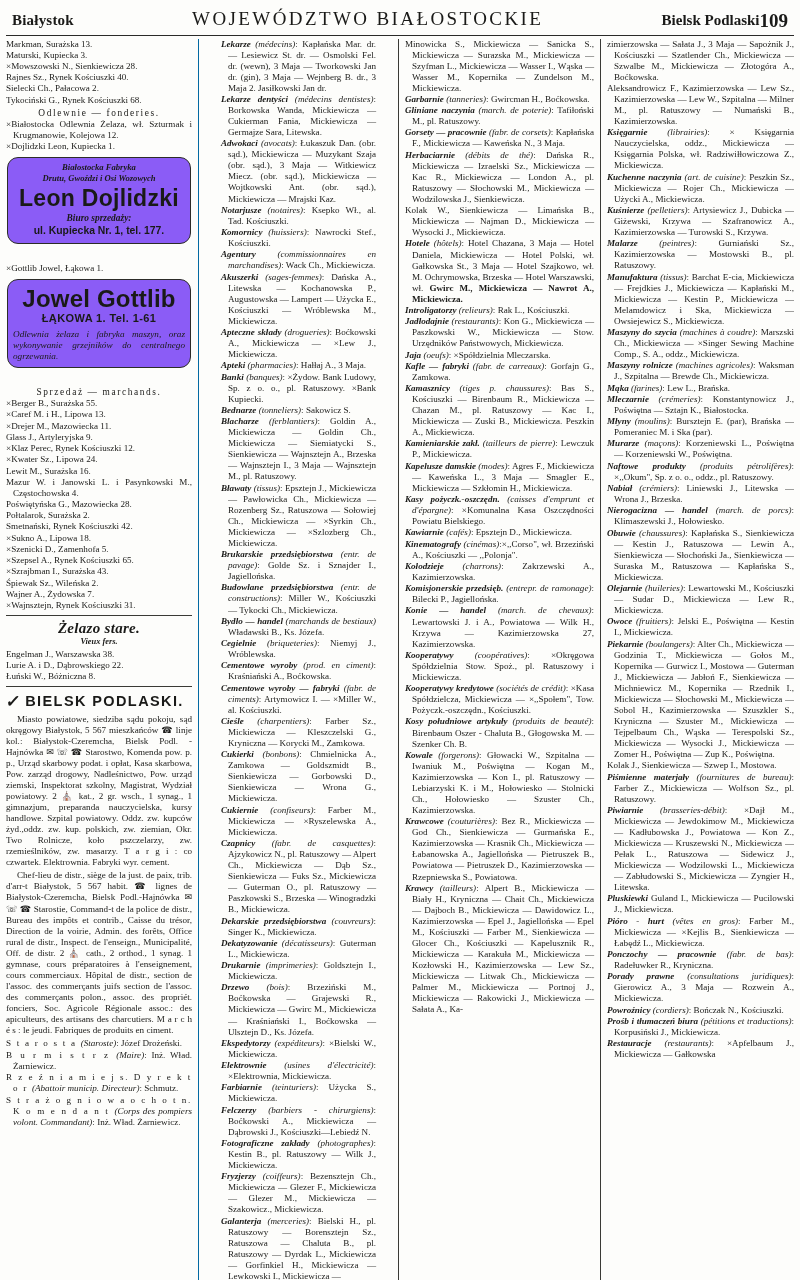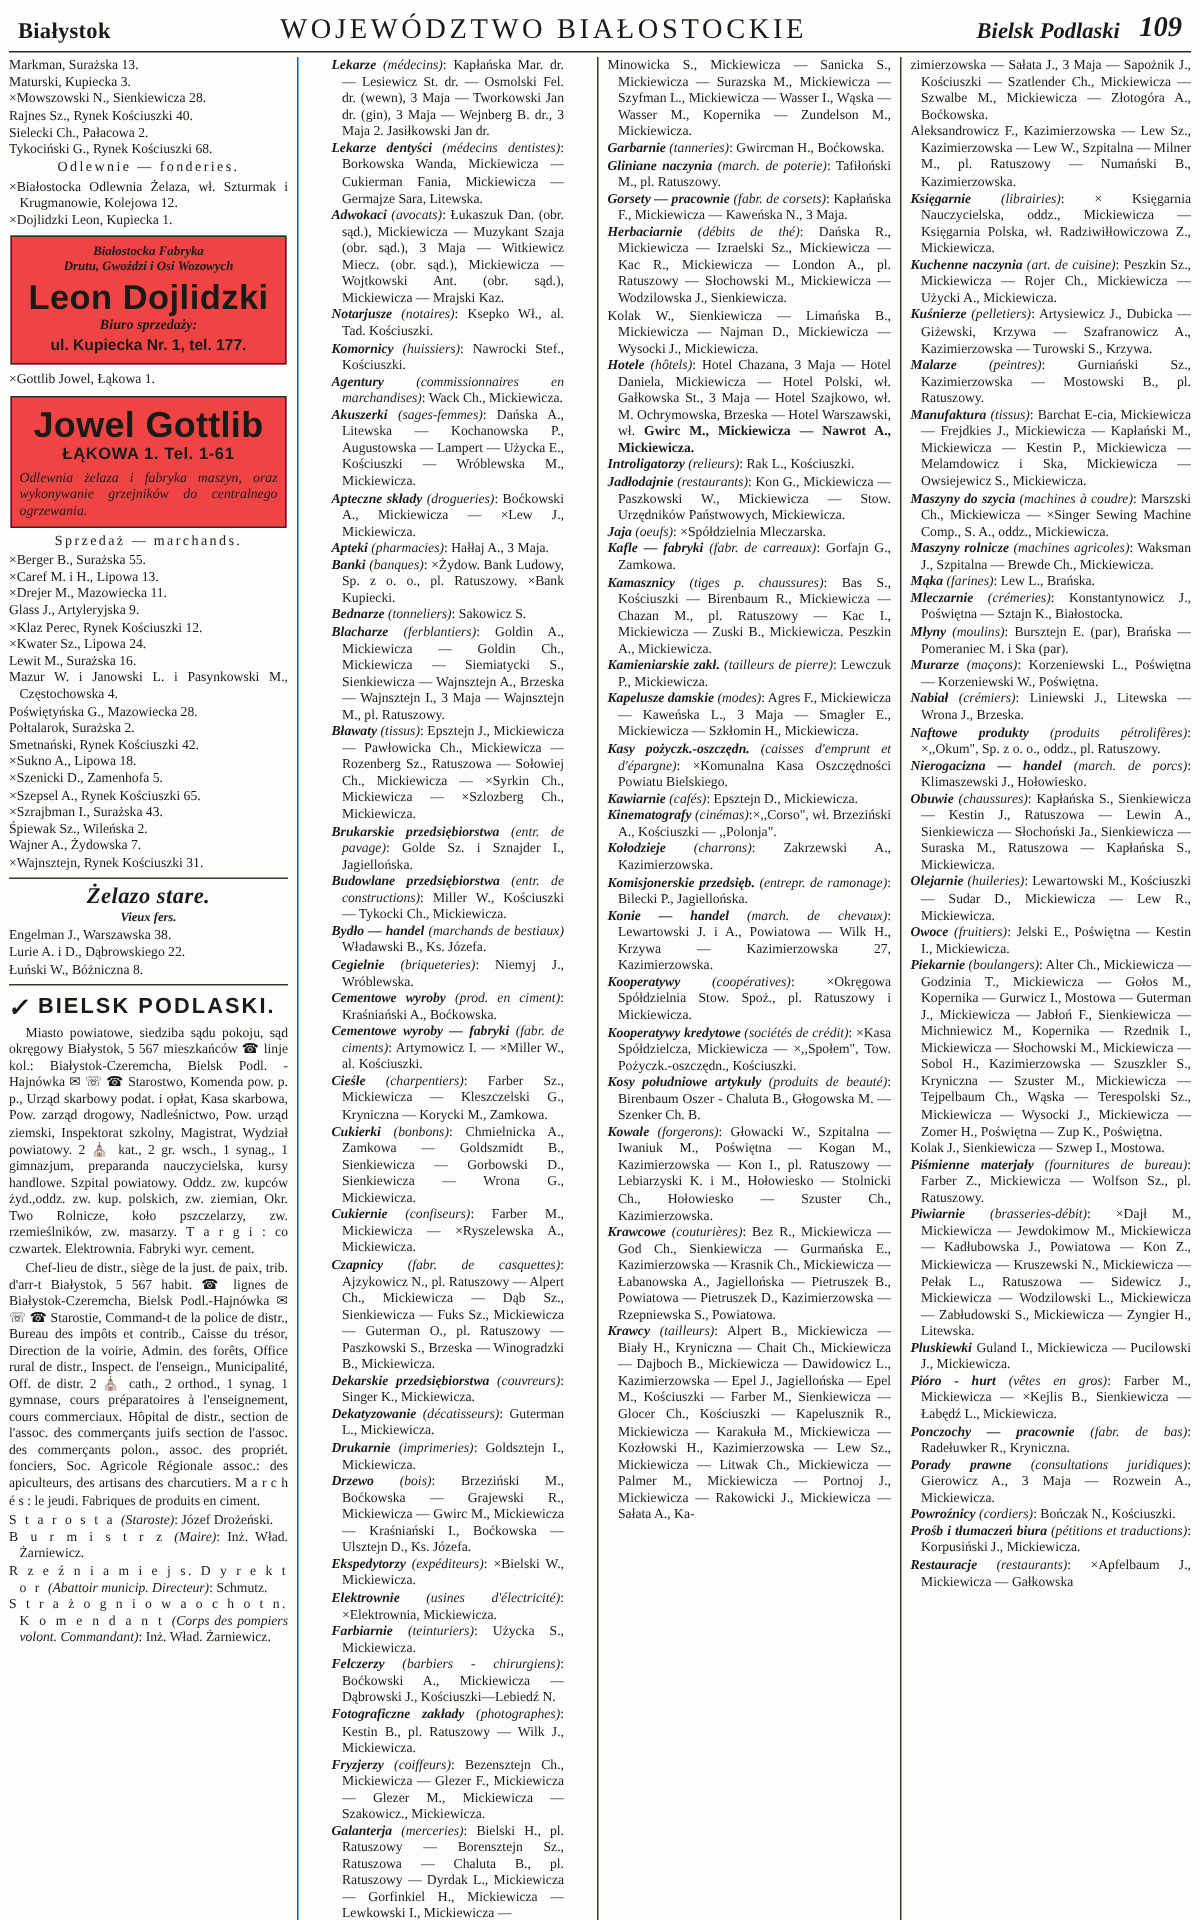--- a/index.html
+++ b/index.html
@@ -39,26 +39,24 @@
     white-space: nowrap;
   }
   .rh-center {
     font-size: 19px;
     letter-spacing: 2.4px;
     white-space: nowrap;
     font-family: "Liberation Serif", "DejaVu Serif", serif;
   }
   .rh-right {
     display: flex;
-    align-items: flex-end;
-    gap: 13px;
+    align-items: center;
     font-size: 15px;
     font-weight: bold;
     white-space: nowrap;
-    font-style: italic;
   }
   .rh-folio { font-size: 19px; font-weight: bold; }
 
   
   .columns {
     display: flex;
     height: 1244px;
     align-items: stretch;
   }
   .col {
@@ -103,25 +101,25 @@
   }
   .rule {
     border: 0;
     border-top: 1px solid #3a3a36;
     margin: 4px 0 3px 0;
   }
 
   
   .ad {
     border: 1.4px solid #2c2c28;
-    border-radius: 0;
-    margin: 5px 1px 4px 1px;
+    border-radius: 11px;
+    margin: 5px 1px 19px 1px;
     padding: 4px 5px 5px 5px;
     text-align: center;
-    background: #ef4444;
+    background: #8b5cf6;
   }
   .ad-small {
     font-size: 8.6px;
     font-style: italic;
     font-weight: bold;
     line-height: 1.2;
   }
   .ad-name {
     font-size: 23px;
     font-weight: bold;
@@ -378,22 +376,22 @@
           <p class="entry hang"><span class="cat">Kuchenne naczynia </span><span class="fr">(art. de cuisine)</span><span>: Peszkin Sz., Mickiewicza — Rojer Ch., Mickiewicza — Użycki A., Mickiewicza.</span></p>
           <p class="entry hang"><span class="cat">Kuśnierze </span><span class="fr">(pelletiers)</span><span>: Artysiewicz J., Dubicka — Giżewski, Krzywa — Szafranowicz A., Kazimierzowska — Turowski S., Krzywa.</span></p>
           <p class="entry hang"><span class="cat">Malarze </span><span class="fr">(peintres)</span><span>: Gurniański Sz., Kazimierzowska — Mostowski B., pl. Ratuszowy.</span></p>
           <p class="entry hang"><span class="cat">Manufaktura </span><span class="fr">(tissus)</span><span>: Barchat E-cia, Mickiewicza — Frejdkies J., Mickiewicza — Kapłański M., Mickiewicza — Kestin P., Mickiewicza — Melamdowicz i Ska, Mickiewicza — Owsiejewicz S., Mickiewicza.</span></p>
           <p class="entry hang"><span class="cat">Maszyny do szycia </span><span class="fr">(machines à coudre)</span><span>: Marszski Ch., Mickiewicza — ×Singer Sewing Machine Comp., S. A., oddz., Mickiewicza.</span></p>
           <p class="entry hang"><span class="cat">Maszyny rolnicze </span><span class="fr">(machines agricoles)</span><span>: Waksman J., Szpitalna — Brewde Ch., Mickiewicza.</span></p>
           <p class="entry hang"><span class="cat">Mąka </span><span class="fr">(farines)</span><span>: Lew L., Brańska.</span></p>
           <p class="entry hang"><span class="cat">Mleczarnie </span><span class="fr">(crémeries)</span><span>: Konstantynowicz J., Poświętna — Sztajn K., Białostocka.</span></p>
           <p class="entry hang"><span class="cat">Młyny </span><span class="fr">(moulins)</span><span>: Bursztejn E. (par), Brańska — Pomeraniec M. i Ska (par).</span></p>
           <p class="entry hang"><span class="cat">Murarze </span><span class="fr">(maçons)</span><span>: Korzeniewski L., Poświętna — Korzeniewski W., Poświętna.</span></p>
+          <p class="entry hang"><span class="cat">Naftowe produkty </span><span class="fr">(produits pétrolifères)</span><span>: ×,,Okum", Sp. z o. o., oddz., pl. Ratuszowy.</span></p>
           <p class="entry hang"><span class="cat">Nabiał </span><span class="fr">(crémiers)</span><span>: Liniewski J., Litewska — Wrona J., Brzeska.</span></p>
-          <p class="entry hang"><span class="cat">Naftowe produkty </span><span class="fr">(produits pétrolifères)</span><span>: ×,,Okum", Sp. z o. o., oddz., pl. Ratuszowy.</span></p>
           <p class="entry hang"><span class="cat">Nierogacizna — handel </span><span class="fr">(march. de porcs)</span><span>: Klimaszewski J., Hołowiesko.</span></p>
           <p class="entry hang"><span class="cat">Obuwie </span><span class="fr">(chaussures)</span><span>: Kapłańska S., Sienkiewicza — Kestin J., Ratuszowa — Lewin A., Sienkiewicza — Słochoński Ja., Sienkiewicza — Suraska M., Ratuszowa — Kapłańska S., Mickiewicza.</span></p>
           <p class="entry hang"><span class="cat">Olejarnie </span><span class="fr">(huileries)</span><span>: Lewartowski M., Kościuszki — Sudar D., Mickiewicza — Lew R., Mickiewicza.</span></p>
           <p class="entry hang"><span class="cat">Owoce </span><span class="fr">(fruitiers)</span><span>: Jelski E., Poświętna — Kestin I., Mickiewicza.</span></p>
           <p class="entry hang"><span class="cat">Piekarnie </span><span class="fr">(boulangers)</span><span>: Alter Ch., Mickiewicza — Godzinia T., Mickiewicza — Gołos M., Kopernika — Gurwicz I., Mostowa — Guterman J., Mickiewicza — Jabłoń F., Sienkiewicza — Michniewicz M., Kopernika — Rzednik I., Mickiewicza — Słochowski M., Mickiewicza — Sobol H., Kazimierzowska — Szuszkler S., Kryniczna — Szuster M., Mickiewicza — Tejpelbaum Ch., Wąska — Terespolski Sz., Mickiewicza — Wysocki J., Mickiewicza — Zomer H., Poświętna — Zup K., Poświętna.</span></p>
           <p class="entry hang"><span>Kolak J., Sienkiewicza — Szwep I., Mostowa.</span></p>
           <p class="entry hang"><span class="cat">Piśmienne materjały </span><span class="fr">(fournitures de bureau)</span><span>: Farber Z., Mickiewicza — Wolfson Sz., pl. Ratuszowy.</span></p>
           <p class="entry hang"><span class="cat">Piwiarnie </span><span class="fr">(brasseries-débit)</span><span>: ×Dajł M., Mickiewicza — Jewdokimow M., Mickiewicza — Kadłubowska J., Powiatowa — Kon Z., Mickiewicza — Kruszewski N., Mickiewicza — Pełak L., Ratuszowa — Sidewicz J., Mickiewicza — Wodzilowski L., Mickiewicza — Zabłudowski S., Mickiewicza — Zyngier H., Litewska.</span></p>
           <p class="entry hang"><span class="cat">Pluskiewki </span><span>Guland I., Mickiewicza — Pucilowski J., Mickiewicza.</span></p>
           <p class="entry hang"><span class="cat">Pióro - hurt </span><span class="fr">(vêtes en gros)</span><span>: Farber M., Mickiewicza — ×Kejlis B., Sienkiewicza — Łabędź L., Mickiewicza.</span></p>

